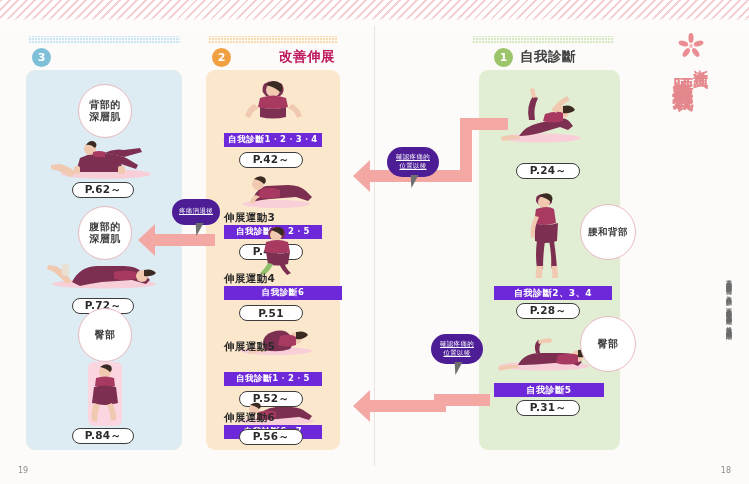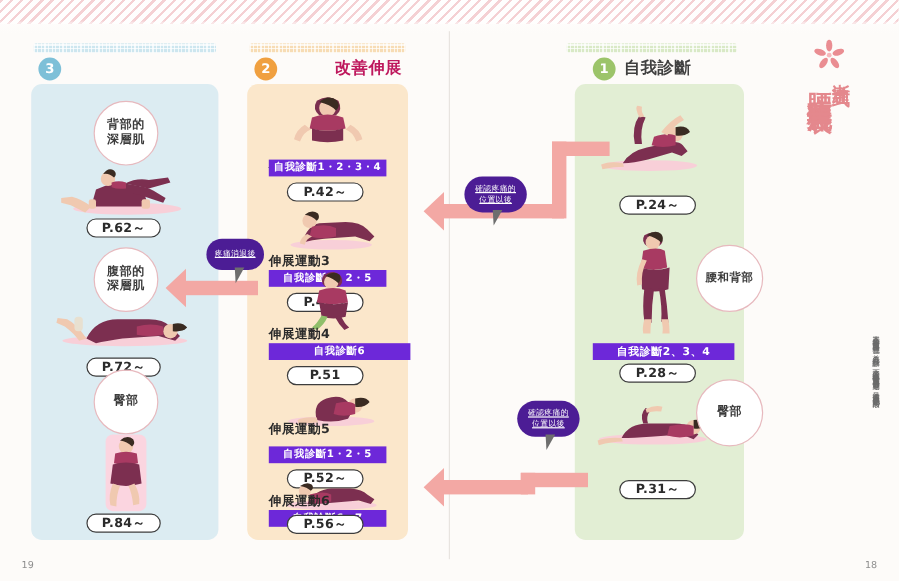--- a/index.html
+++ b/index.html
@@ -291,21 +291,21 @@
   <div class="pill" style="left:239px; top:305px; width:64px;">P.51</div>
 
   <svg class="fig" style="left:234px; top:322px;" width="82" height="34" viewBox="0 0 82 34">
     <ellipse cx="42" cy="29" rx="36" ry="4" fill="#f8cfd8"></ellipse>
     <path d="M30 28 q-4 -14 8 -18 q12 -4 18 3 q5 7 0 14 q-12 4 -26 1z" fill="#7c2f50"></path>
     <circle cx="62" cy="16" r="6" fill="#f0c9b0"></circle>
     <path d="M62 10 q9 -2 12 3 q-4 5 -12 4z" fill="#3a2b22"></path>
     <path d="M46 14 q11 -3 16 1 l0 8 q-10 3 -18 0z" fill="#a83a62"></path>
     <path d="M30 26 q-10 -1 -16 2 l1 4 q9 -2 16 -2z" fill="#f0c9b0"></path>
   </svg>
-  <div class="step-cap" style="left:224px; top:340px;margin-top:11px;">伸展運動5</div>
+  <div class="step-cap" style="left:224px; top:340px;">伸展運動5</div>
   <div class="tagbar" style="left:224px; top:372px; width:98px;">自我診斷1・2・5</div>
   <div class="pill" style="left:239px; top:391px; width:64px;">P.52～</div>
 
   <svg class="fig" style="left:232px; top:396px;" width="86" height="30" viewBox="0 0 86 30">
     <ellipse cx="44" cy="25" rx="38" ry="4" fill="#f8cfd8"></ellipse>
     <path d="M24 24 q6 -12 20 -13 l16 0 q10 1 14 5 l6 4 l-3 4 l-10 -3 l-22 2 q-12 1 -21 1z" fill="#7c2f50"></path>
     <circle cx="22" cy="13" r="5" fill="#f0c9b0"></circle>
     <path d="M18 9 q6 -4 10 -1 q2 3 -1 5 q-3 -3 -9 -4z" fill="#3a2b22"></path>
     <path d="M26 16 q12 -3 18 0 l0 6 q-10 3 -19 0z" fill="#a83a62"></path>
   </svg>
@@ -353,20 +353,21 @@
   <svg class="fig" style="left:492px; top:334px;" width="104" height="38" viewBox="0 0 104 38">
     <ellipse cx="52" cy="32" rx="45" ry="4.5" fill="#f8cfd8"></ellipse>
     <path d="M26 31 q6 -12 22 -12 l22 0 q10 0 14 4 l6 5 l-4 4 l-10 -4 l-26 2 q-14 1 -24 1z" fill="#7c2f50"></path>
     <path d="M26 31 q-12 -1 -20 2 l1 4 q11 -3 20 -3z" fill="#f0c9b0"></path>
     <circle cx="86" cy="22" r="6" fill="#f0c9b0"></circle>
     <path d="M86 16 q10 -2 13 4 q-5 4 -13 3z" fill="#3a2b22"></path>
     <path d="M66 21 q14 -3 20 0 l0 8 q-12 3 -22 0z" fill="#a83a62"></path>
     <path d="M44 19 q-3 -8 2 -13 l4 2 q-4 5 -2 11z" fill="#7c2f50"></path>
     <path d="M46 7 q8 -4 14 -2 l-1 4 q-6 -1 -12 1z" fill="#f0c9b0"></path>
   </svg>
+  <div class="tagbar" style="left:494px; top:383px; width:110px; font-size:9px;">自我診斷5</div>
   <div class="pill" style="left:516px; top:400px; width:64px;">P.31～</div>
   <div class="bubble" style="left:580px; top:316px; width:56px; height:56px;">臀部</div>
 
   <div class="flow" style="left:460px; top:118px; width:48px; height:12px;"></div>
   <div class="flow" style="left:460px; top:118px; width:12px; height:64px;"></div>
   <div class="flow" style="left:370px; top:170px; width:100px; height:12px;"></div>
   <div class="arrowhead" style="left:353px; top:160px;"></div>
 
   <div class="flow" style="left:434px; top:394px; width:56px; height:12px;"></div>
   <div class="flow" style="left:434px; top:394px; width:12px; height:18px;"></div>

